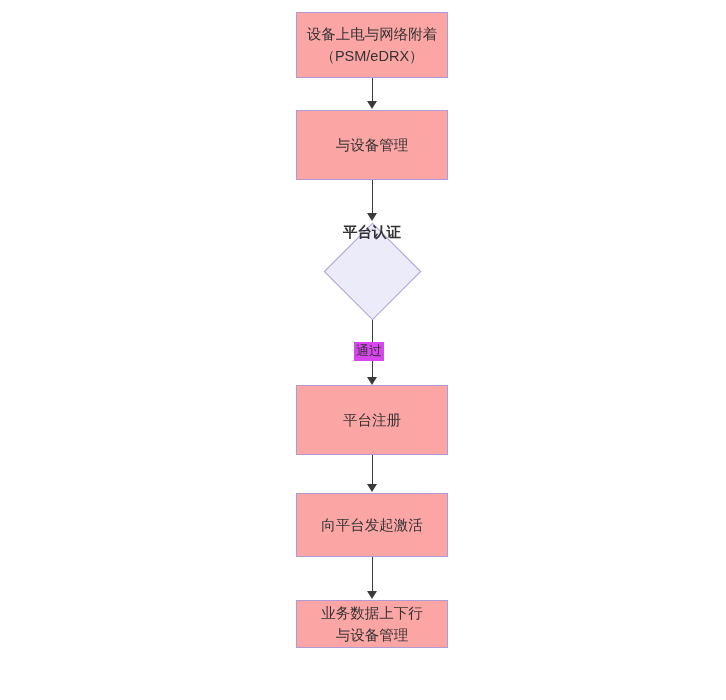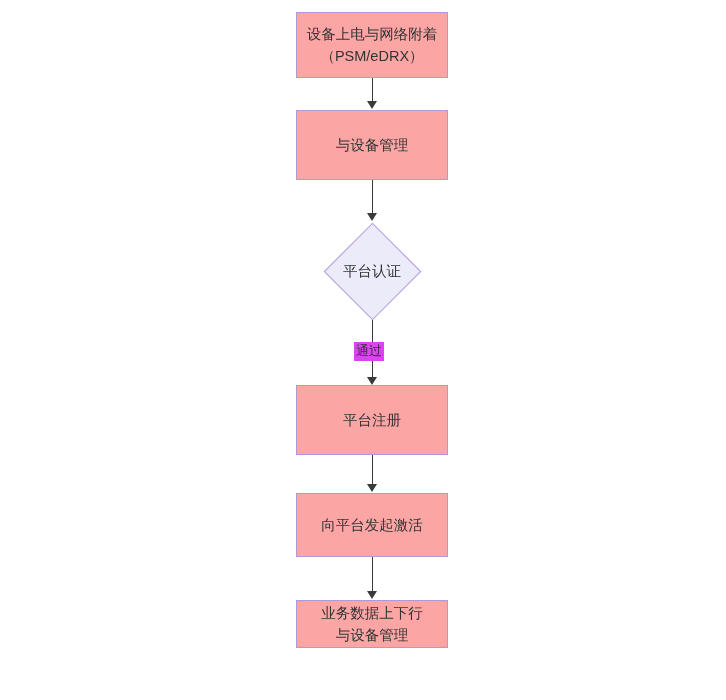--- a/index.html
+++ b/index.html
@@ -44,22 +44,23 @@
   .node .line2 {
     display: block;
   }
 
   
   .decision {
     position: absolute;
     width: 98px;
     height: 98px;
     display: flex;
-    align-items: center;
+    align-items: flex-start;
     justify-content: center;
+    font-weight: bold;
   }
   .decision .diamond-shape {
     position: absolute;
     left: 50%;
     top: 50%;
     width: 69px;
     height: 69px;
     margin-left: -34.5px;
     margin-top: -34.5px;
     background: #ecebfa;

